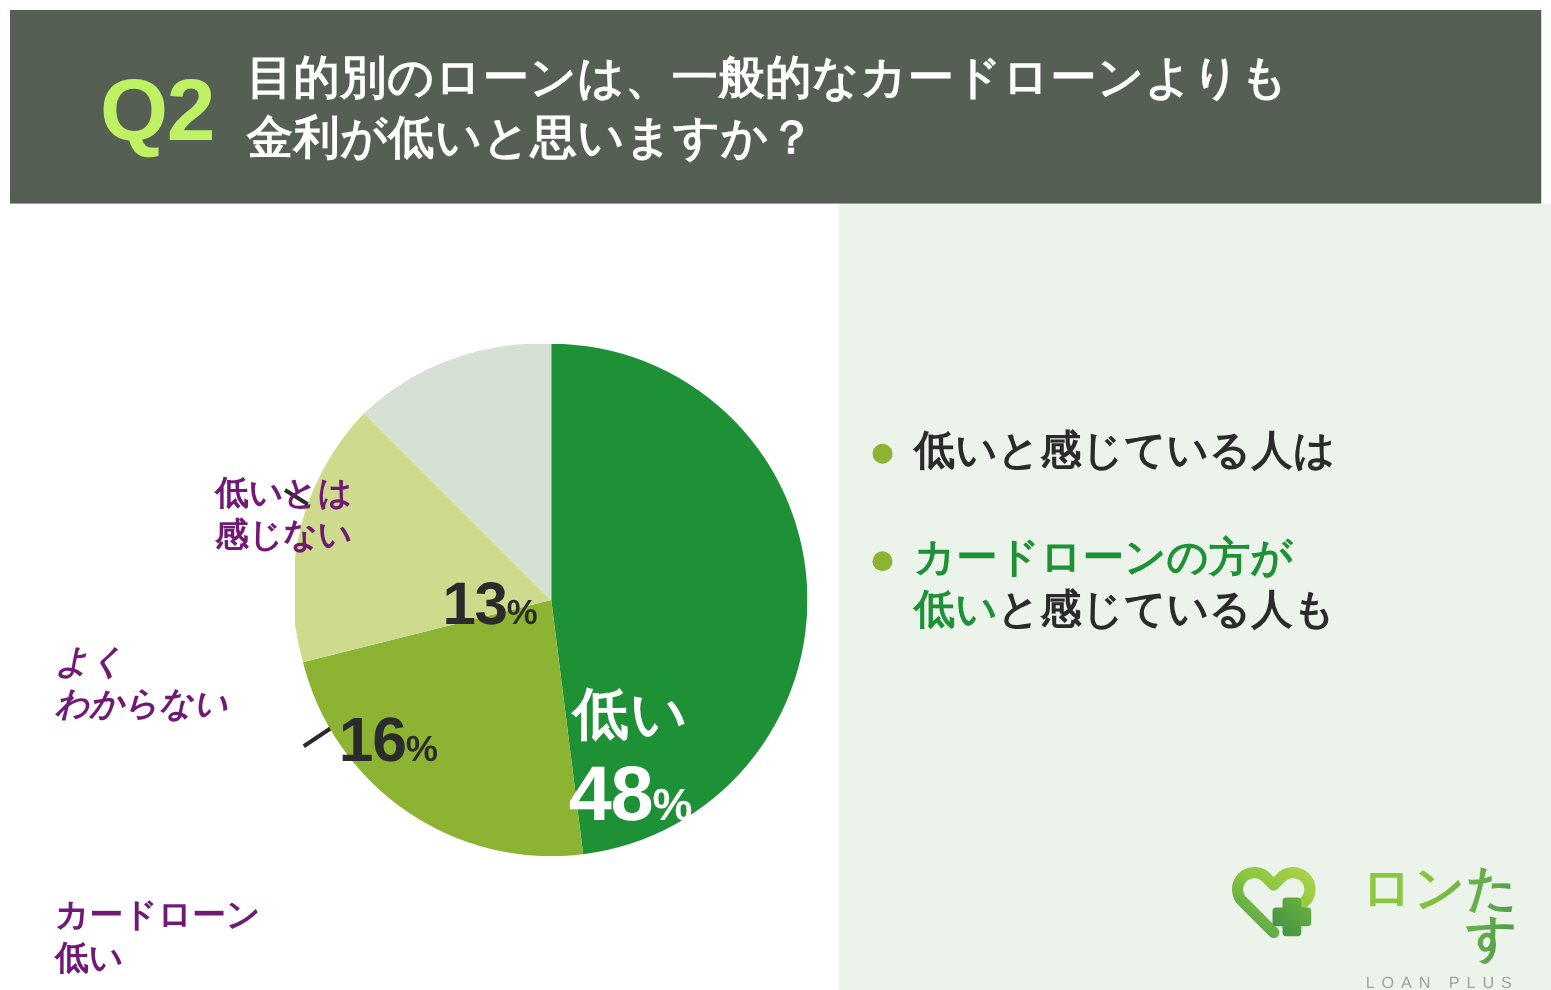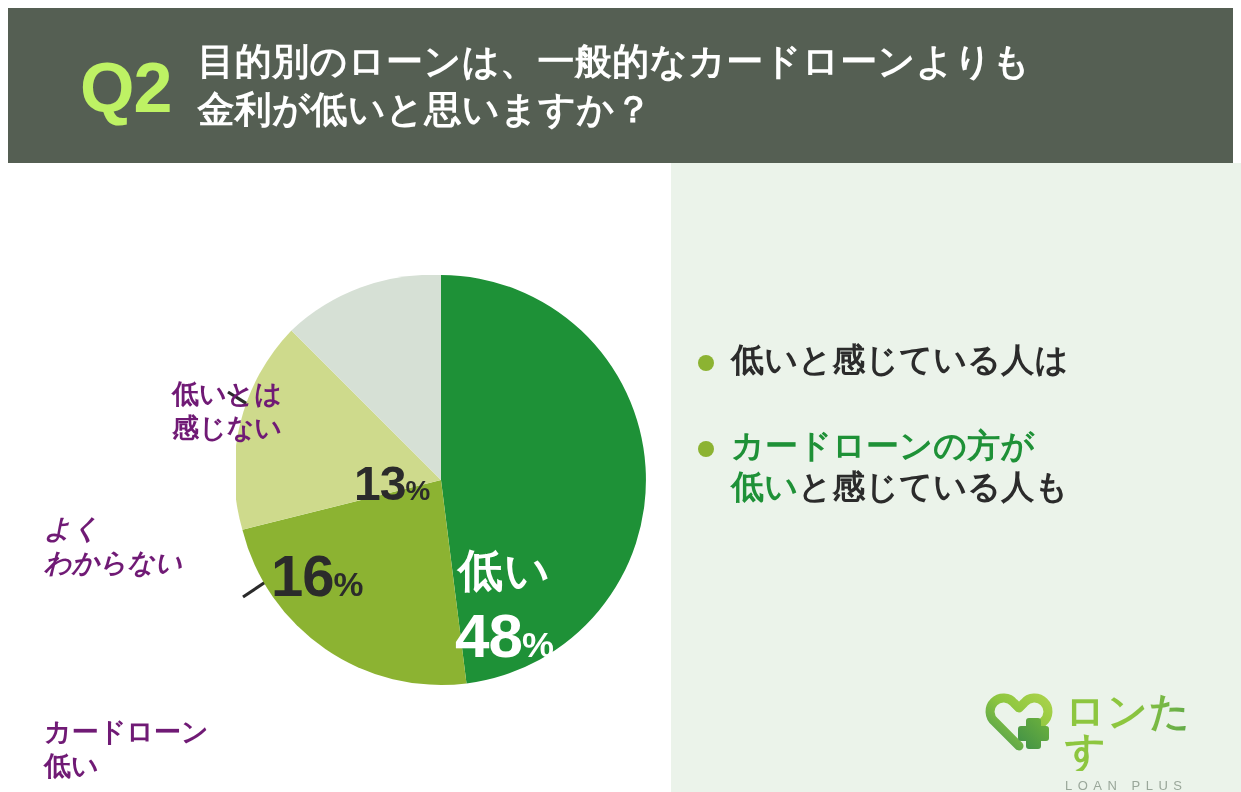--- a/index.html
+++ b/index.html
@@ -104,22 +104,22 @@
   }
   #label-48 .num { display: block; font-size: 62px; letter-spacing: -1px; }
 
   #label-23 {
     left: 335px; top: 527px;
     font-size: 58px;
     letter-spacing: -1px;
   }
   #label-13, #label-16 { color: #2b2b2b; }
   #label-16 {
-    left: 271px; top: 384px;
-    font-size: 58px;
+    left: 271px; top: 404px;
+    font-size: 50px;
     letter-spacing: -1px;
   }
   #label-13 {
     left: 354px; top: 297px;
     font-size: 48px;
     letter-spacing: -1px;
   }
 
   
   .callout {
@@ -185,21 +185,21 @@
     position: absolute;
     left: 983px;
     top: 690px;
     width: 232px;
     height: 78px;
     display: flex;
     align-items: flex-start;
   }
   #logo-mark { flex: 0 0 auto; width: 72px; height: 64px; margin-right: 10px; }
   #logo-mark svg { display: block; }
-  #logo-text-block { flex: 1 1 auto; padding-top: 1px; }
+  #logo-text-block { flex: 1 1 auto; padding-top: 1px; text-align: right; }
   #logo-wordmark {
     font-size: 40px;
     font-weight: bold;
     line-height: 1;
     letter-spacing: 1px;
     background: linear-gradient(100deg, #8dc63f 0%, #8dc63f 42%, #4a9a4f 100%);
     -webkit-background-clip: text;
     background-clip: text;
     color: transparent;
   }

